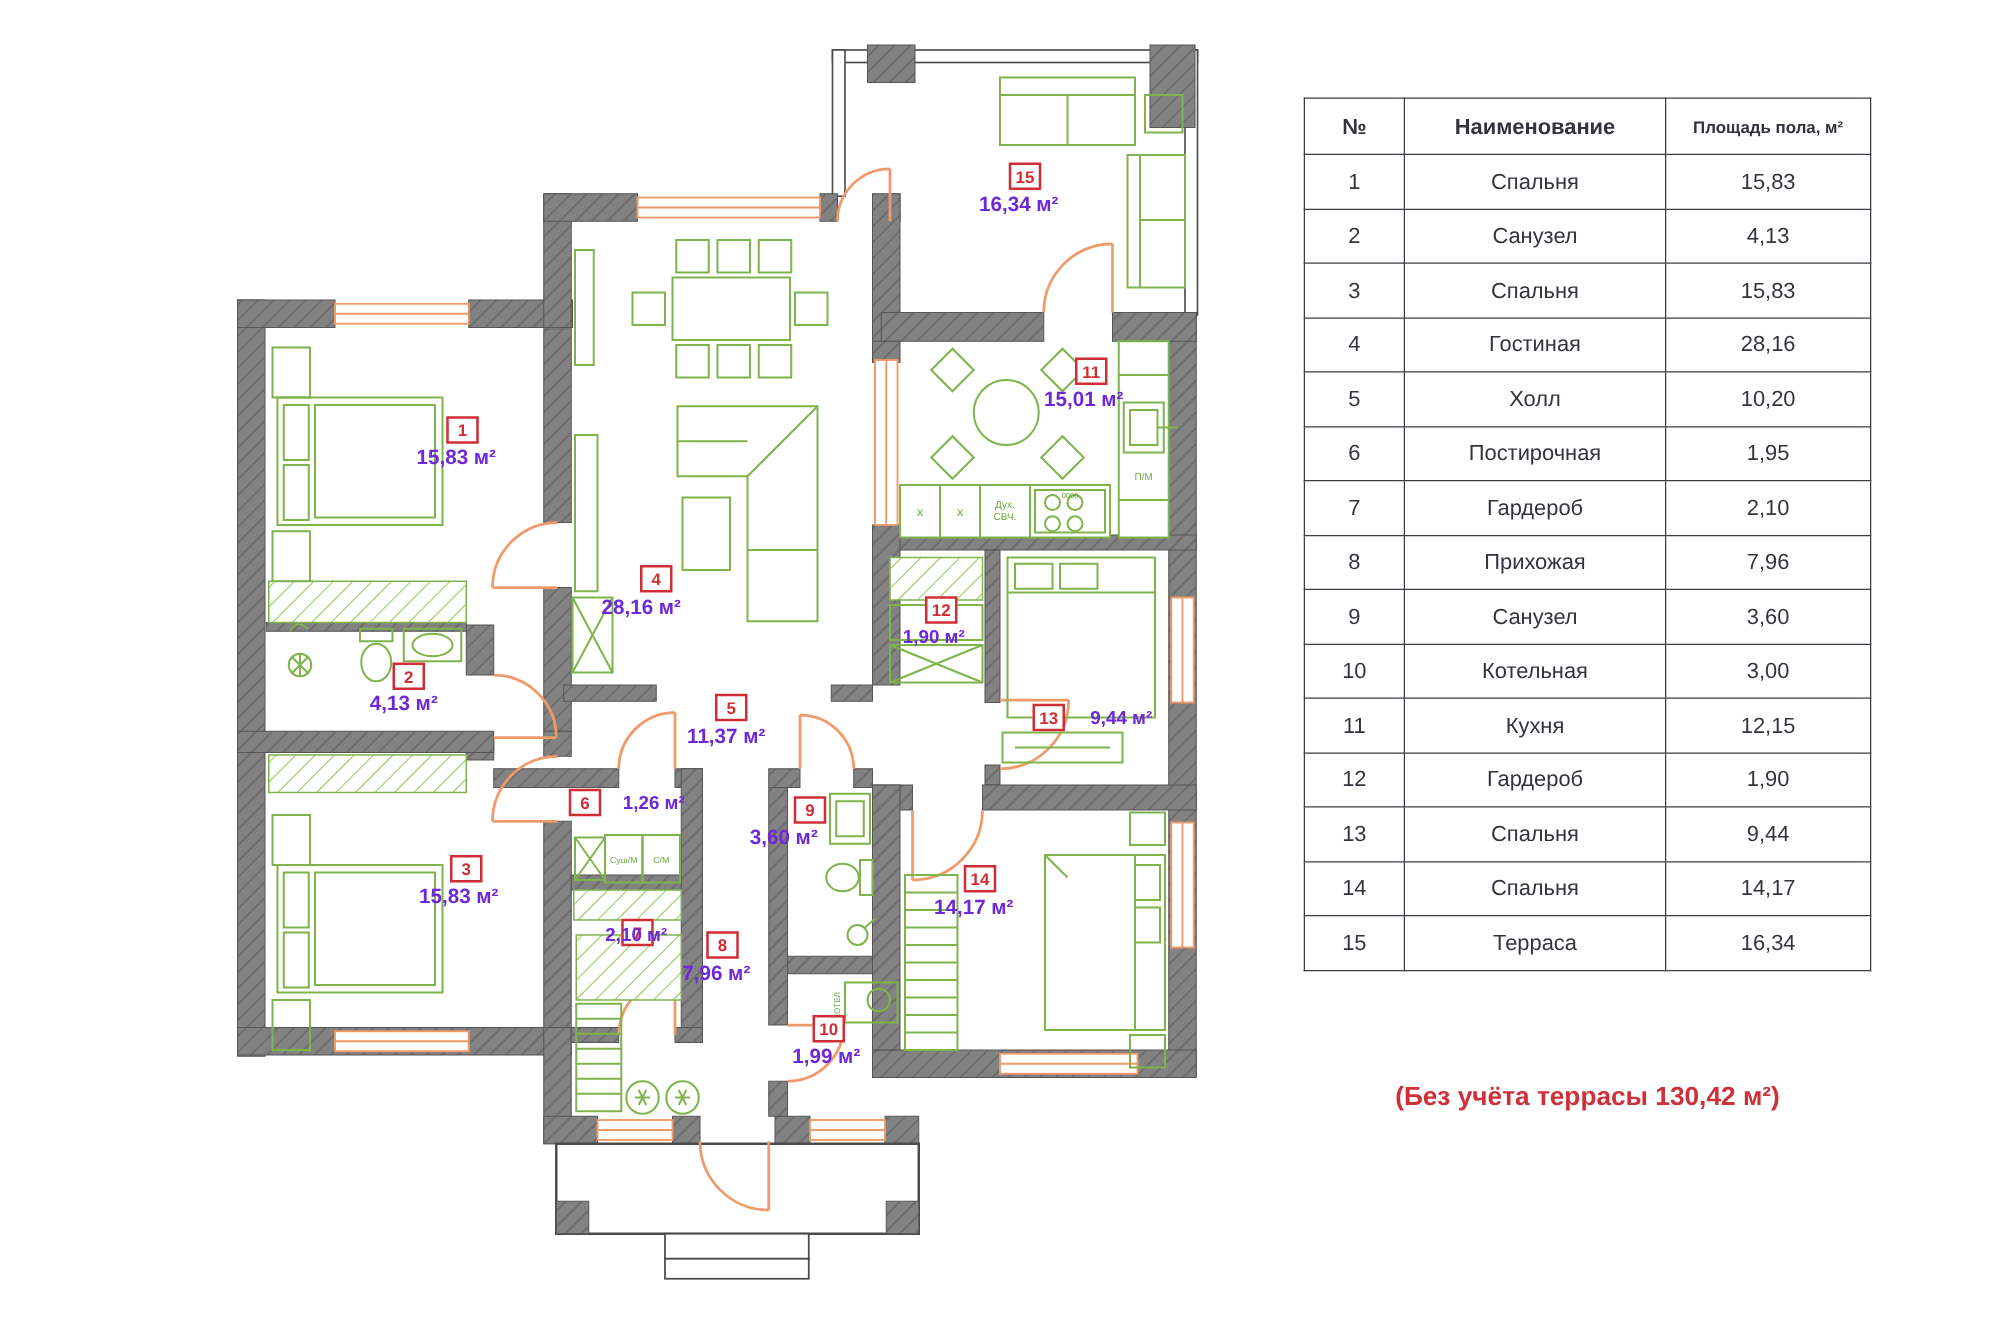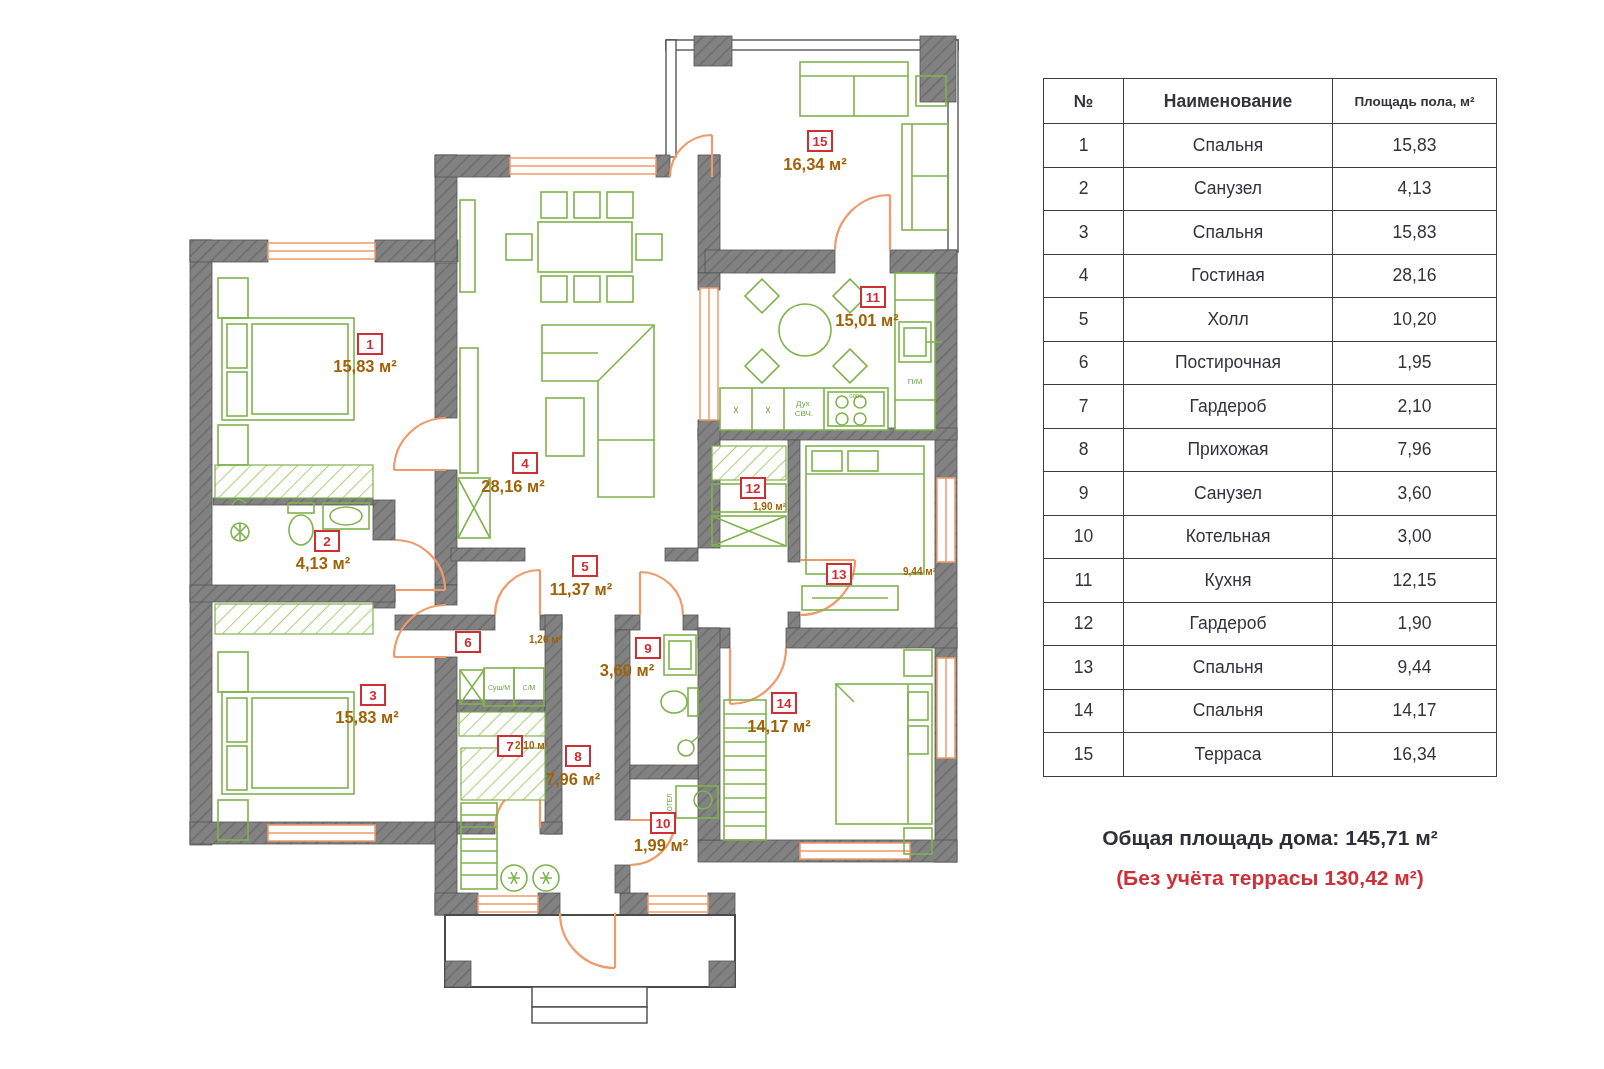--- a/index.html
+++ b/index.html
@@ -5,23 +5,23 @@
   html,body{margin:0;padding:0;background:#fff;}
   body{width:1604px;height:1069px;position:relative;overflow:hidden;
        font-family:"Liberation Sans","DejaVu Sans",sans-serif;}
   .stage{position:absolute;inset:0;background:#fff;}
 
   
   .plan-svg{position:absolute;left:0;top:0;}
   .num-box{position:absolute;width:26px;height:22px;box-sizing:border-box;
     border:2px solid #cf2e35;background:#fff;color:#cf2e35;font-weight:bold;
     font-size:13.5px;display:flex;align-items:center;justify-content:center;z-index:5;}
-  .room-area{position:absolute;width:110px;color:#a16207;font-weight:bold;
+  .room-area{position:absolute;width:110px;color:#6d28d9;font-weight:bold;
     font-size:16.5px;text-align:center;z-index:5;white-space:nowrap;}
-  .room-area.sm{font-size:10px;width:78px;text-align:right;}
+  .room-area.sm{font-size:15px;width:78px;}
 
   
   .spec-table{position:absolute;left:1043px;top:78px;width:454px;
     border-collapse:collapse;background:#fff;}
   .spec-table th,.spec-table td{border:1.6px solid #3c3c44;color:#33333b;
     text-align:center;vertical-align:middle;padding:0;}
   .spec-table th{height:44px;font-size:17.5px;font-weight:bold;}
   .spec-table th.area-h{font-size:13.5px;}
   .spec-table td{height:42.5px;font-size:17.5px;font-weight:normal;}
   .col-num{width:79px;}
@@ -430,16 +430,15 @@
           <td>14,17</td>
         </tr>
     <tr>
           <td>15</td>
           <td>Терраса</td>
           <td>16,34</td>
         </tr>
   </tbody>
 </table>
 
-<div class="totals total-line" style="position:absolute;">Общая площадь дома: 145,71 м²</div>
 <div class="totals note-line" style="position:absolute;text-align:center;">(Без учёта террасы 130,42 м²)</div>
 
 </div>
 
 </body></html>

